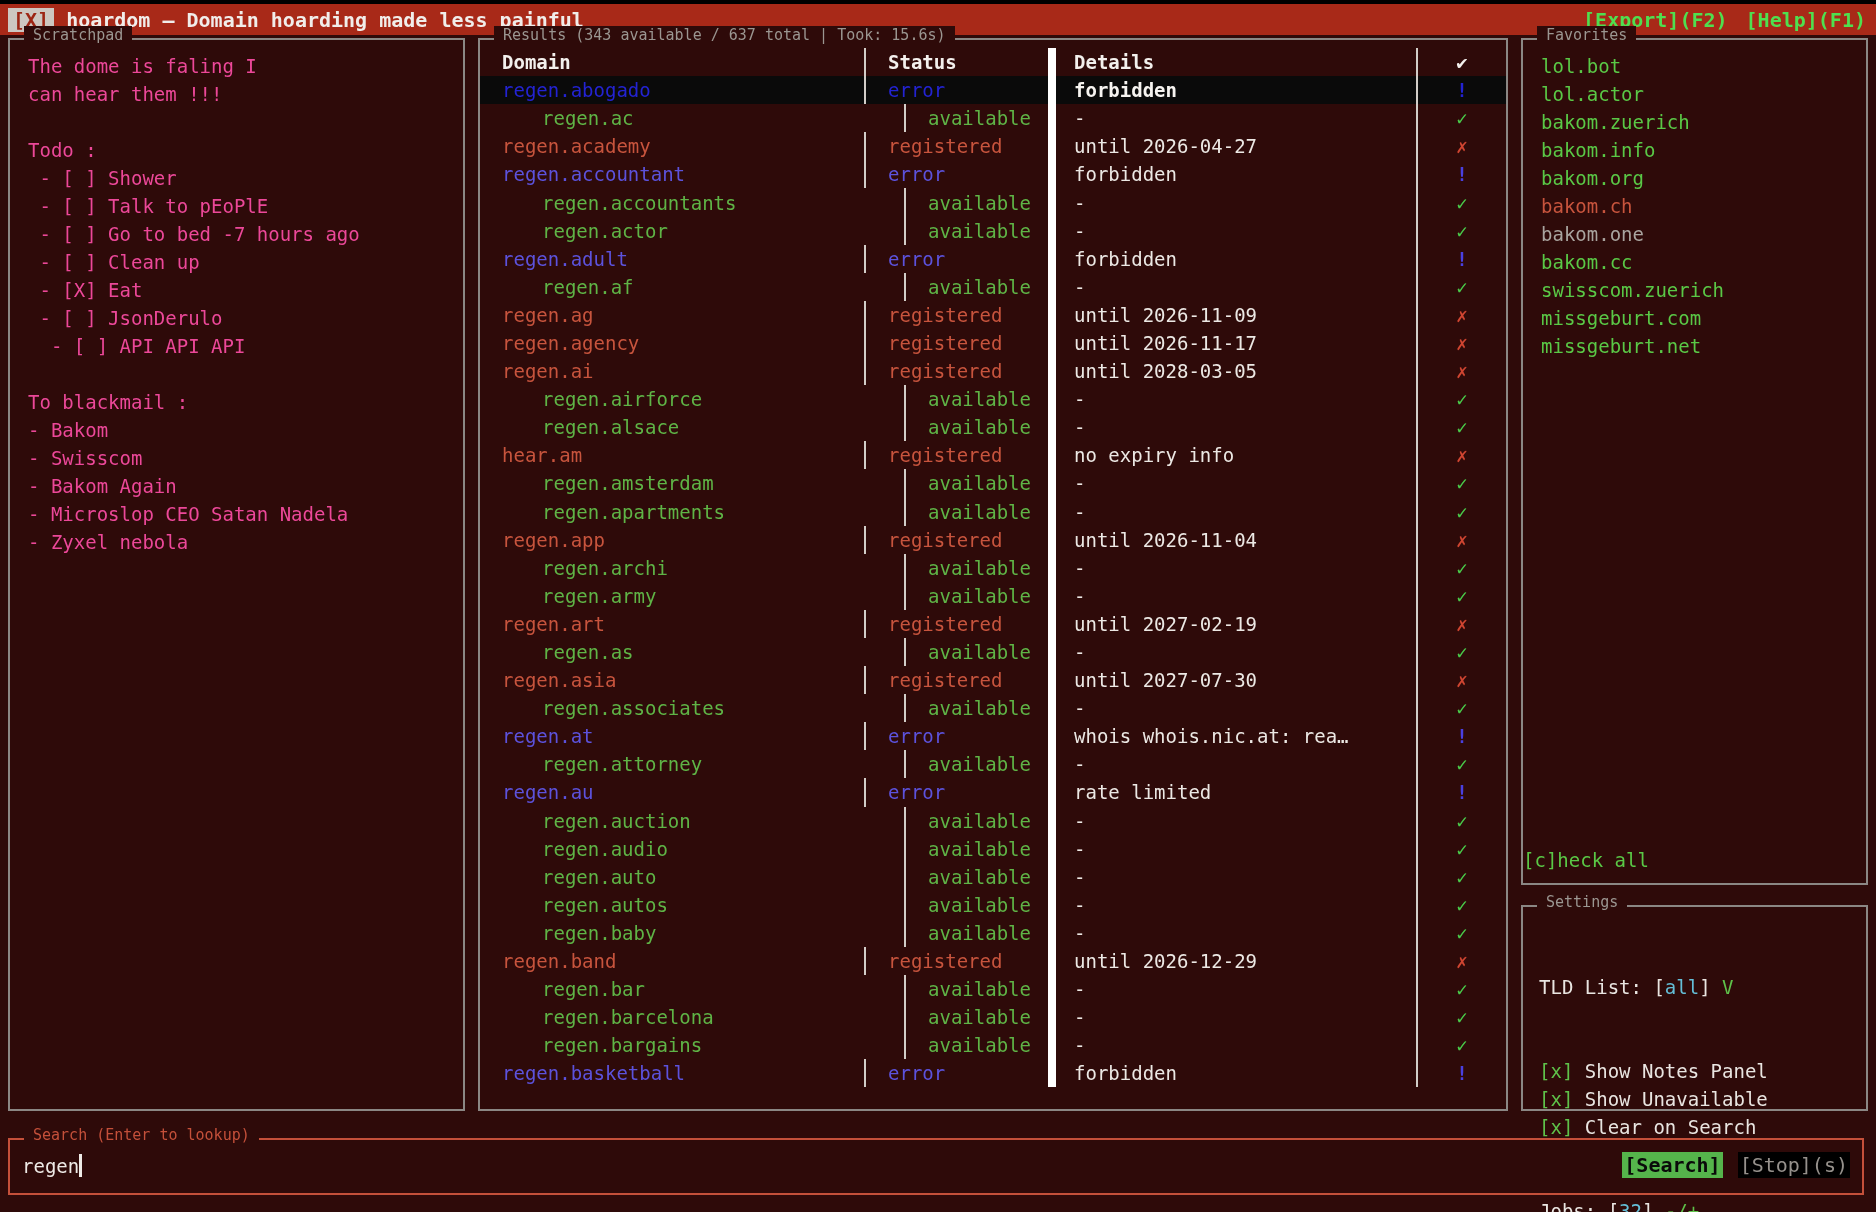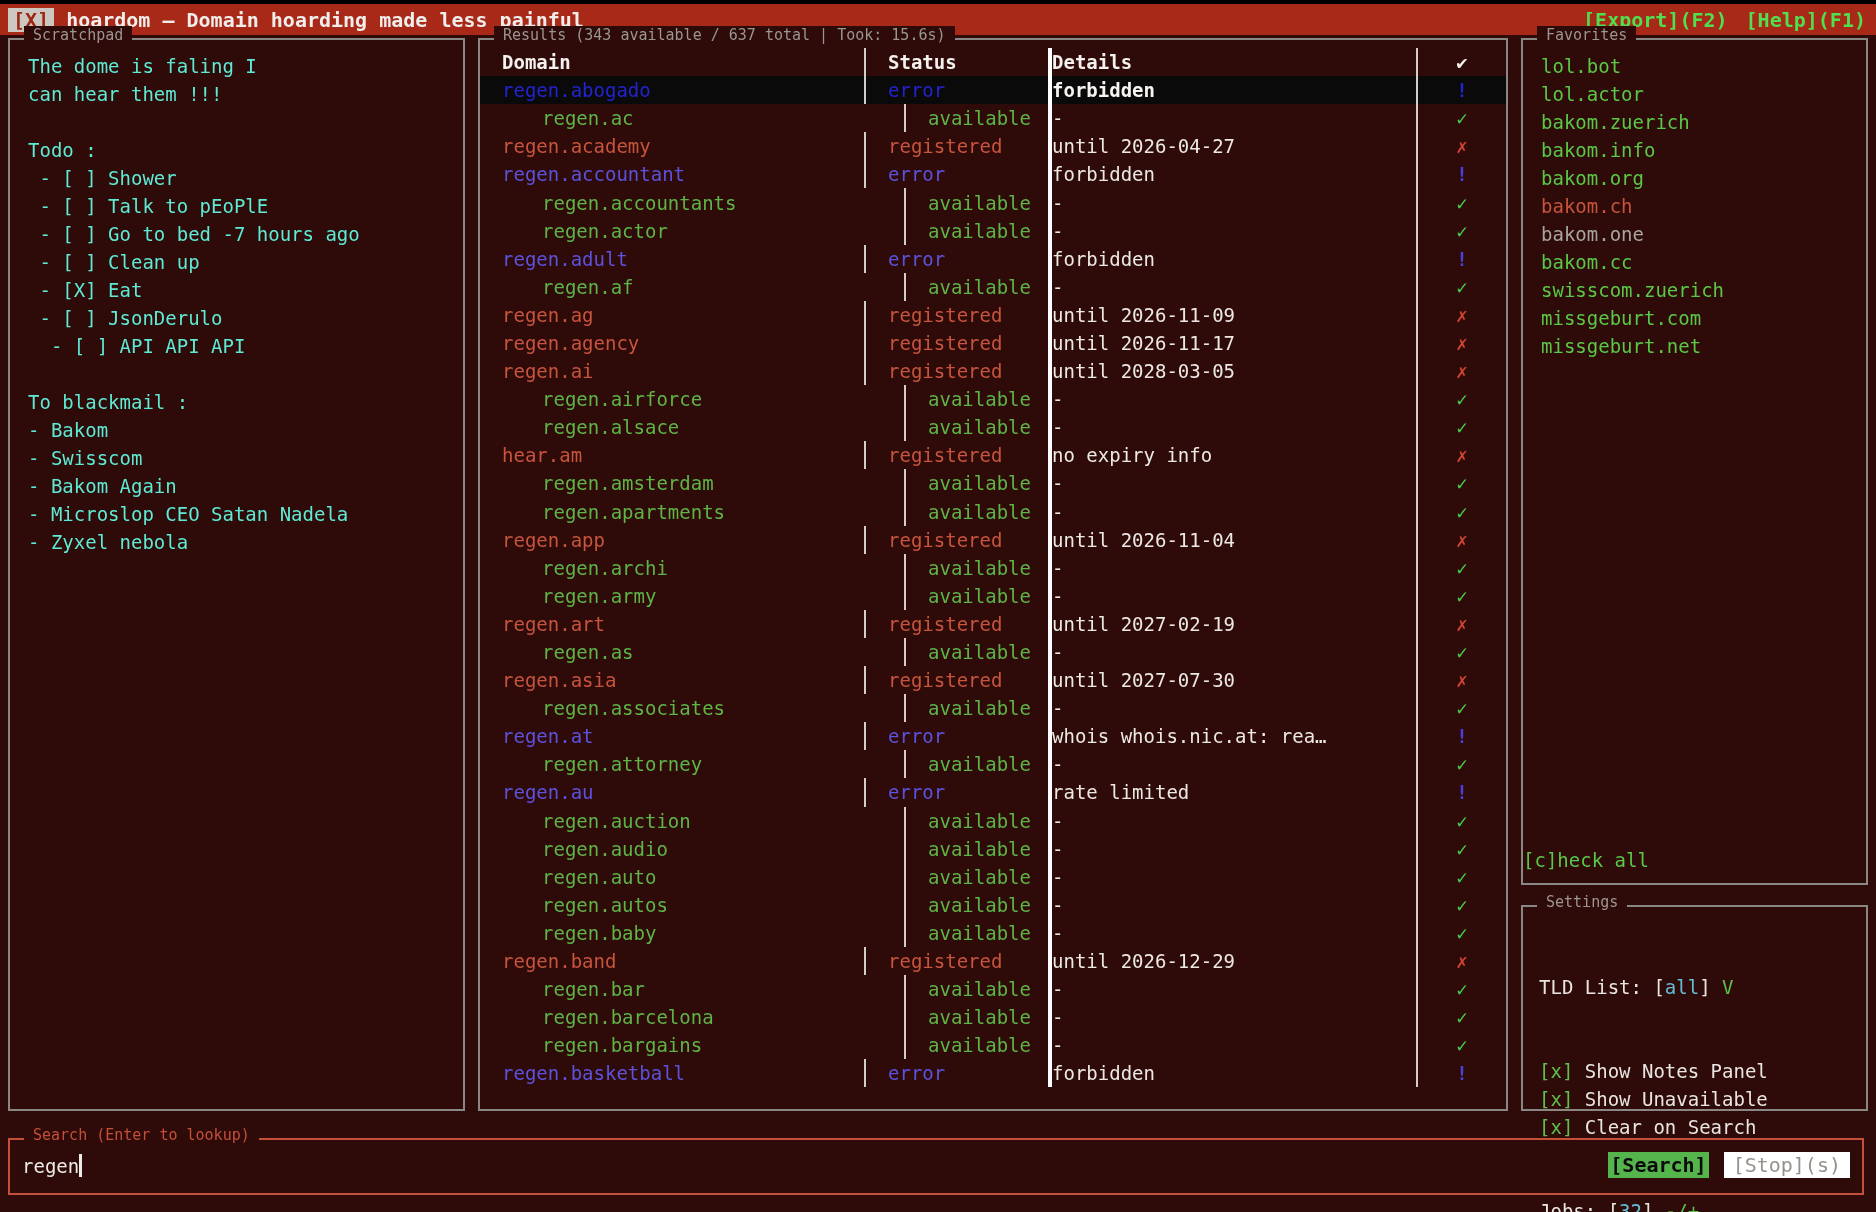--- a/index.html
+++ b/index.html
@@ -33,30 +33,30 @@
 
   .scratchpad { left:8px;    top:38px; width:457px;  height:1073px; }
   .results    { left:478px;  top:38px; width:1030px; height:1073px; }
   .favorites  { left:1521px; top:38px; width:347px;  height:847px; }
   .settings   { left:1521px; top:905px; width:347px; height:206px; }
   .searchbox  { left:8px;   top:1138px; width:1856px; height:57px; border-color:#c4503a; }
   .searchbox .panel-title { color:#c4503a; }
 
   .scratchpad-text {
     margin:12px 0 0 18px; font-size:19px; line-height:28px;
-    color:#5eead4; white-space:pre; font-family:inherit;
+    color:#ec4899; white-space:pre; font-family:inherit;
   }
 
   
   .tbl { margin-top:8px; width:100%; font-size:19px; }
   .trow { display:grid; grid-template-columns:384px 184px 368px 1fr; height:28.1px; align-items:center; }
   .trow > div { height:100%; display:flex; align-items:center; overflow:hidden; white-space:nowrap; }
   .c-dom { padding-left:22px; }
   .c-st  { padding-left:22px; border-left:2px solid #d2cdc8; }
-  .c-det { border-left:4px solid #ffffff; color:#ece8e4; }
+  .c-det { padding-left:18px; border-left:8px solid #ffffff; color:#ece8e4; }
   .c-mk  { justify-content:center; border-left:2px solid #d2cdc8; }
   .thead { color:#f3f0ed; font-weight:bold; }
   .thead .c-det { color:#f3f0ed; }
   .st-available { color:#5fb446;margin-left:40px; }
   .st-registered{ color:#c7543d; }
   .st-error     { color:#5c52dc; }
   .mk-available { color:#49c949; }
   .mk-registered{ color:#d04531; }
   .mk-error     { color:#4a40e0; font-weight:bold; }
   .trow.sel { background:#0a0a0a; }
@@ -76,21 +76,21 @@
   .set-body { margin:10px 0 0 16px; font-size:19px; line-height:28px; color:#e9e5e1; white-space:pre; }
   .acc-green { color:#5fc24a; }
   .acc-cyan  { color:#64bed7; }
 
   
   .search-line { position:absolute; left:12px; top:14px; font-size:19px; color:#eeeae6; white-space:pre; }
   .cursor { display:inline-block; width:3px; height:23px; background:#eeeae6; vertical-align:text-bottom; }
   .search-buttons { position:absolute; right:12px; top:12px; display:flex; gap:15px;
                     font-size:20px; }
   .btn-search { background:#55b44b; color:#0a0a0a; font-weight:bold; padding:1px 2px; }
-  .btn-stop   { background:#ffffff; color:#96918c; padding:1px 9px; }
+  .btn-stop   { background:#000000; color:#96918c; padding:1px 2px; }
 </style>
 </head>
 <body>
 
 <div class="topstrip"></div>
 
 <div class="titlebar">
   <span class="close-badge">[X]</span>
   <span>hoardom — Domain hoarding made less painful</span>
   <span class="titlebar-actions">

